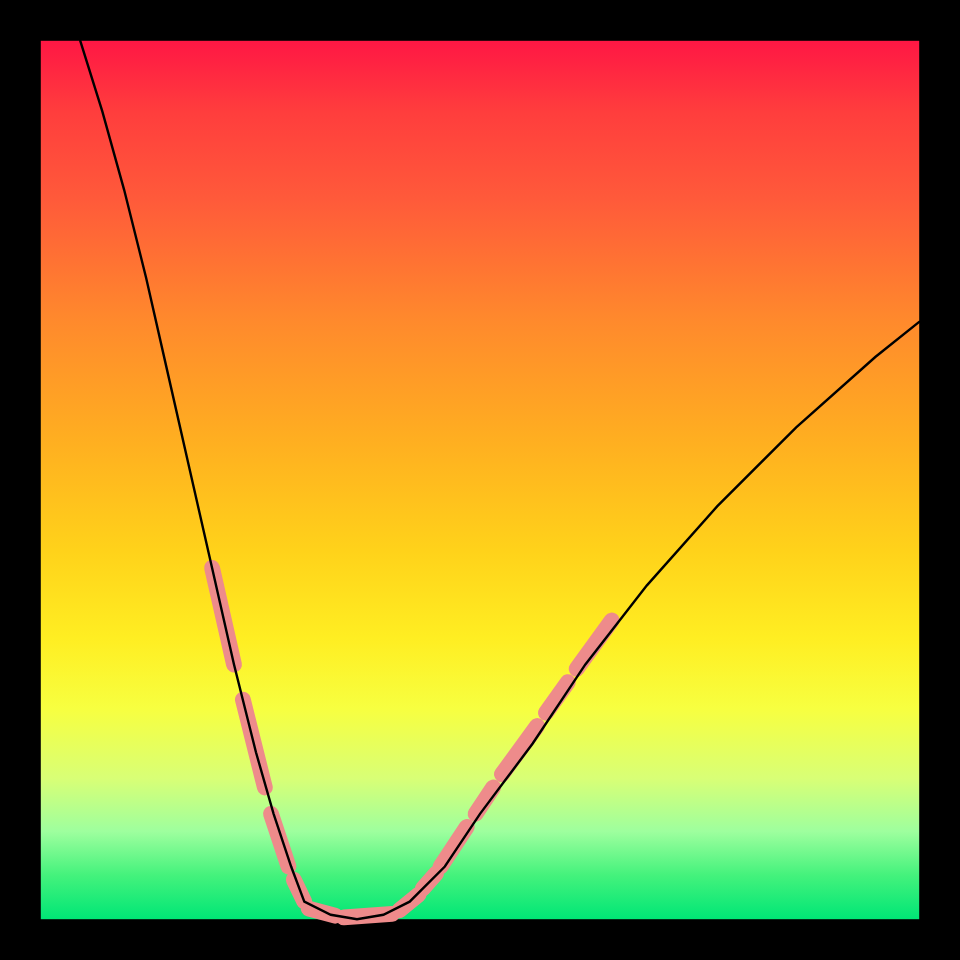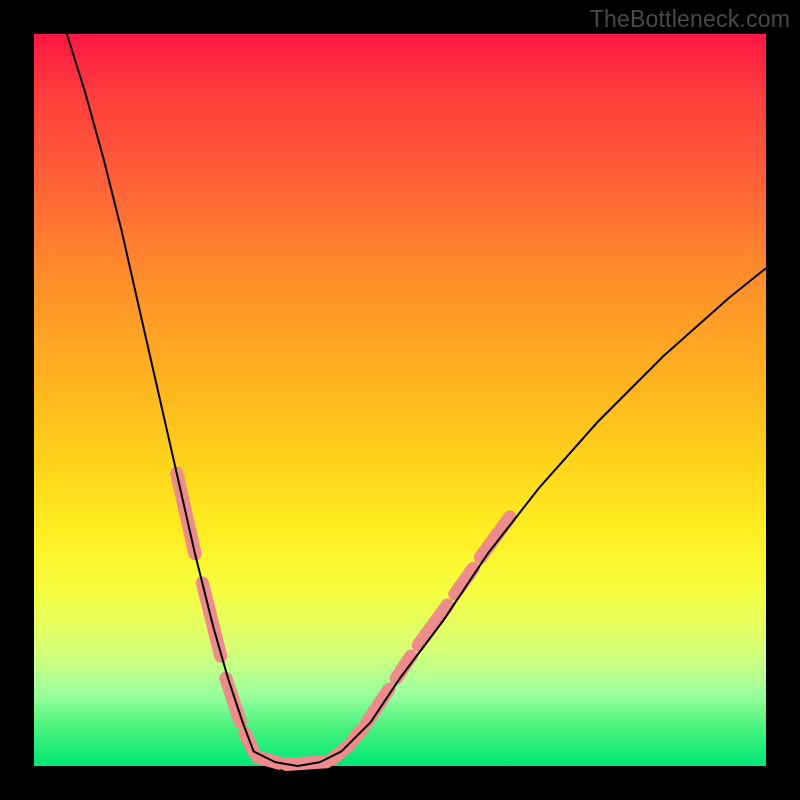--- a/index.html
+++ b/index.html
@@ -73,14 +73,13 @@
         <line x1="318.4" y1="706.4" x2="329.4" y2="693.9" stroke="#ee8b8b" stroke-width="13.2" stroke-linecap="round"></line>
         <line x1="333.1" y1="688.1" x2="355.0" y2="655.1" stroke="#ee8b8b" stroke-width="13.2" stroke-linecap="round"></line>
         <line x1="362.3" y1="644.2" x2="377.0" y2="622.2" stroke="#ee8b8b" stroke-width="13.2" stroke-linecap="round"></line>
         <line x1="384.3" y1="611.2" x2="413.6" y2="571.0" stroke="#ee8b8b" stroke-width="13.2" stroke-linecap="round"></line>
         <line x1="420.9" y1="560.0" x2="439.2" y2="534.4" stroke="#ee8b8b" stroke-width="13.2" stroke-linecap="round"></line>
         <line x1="446.5" y1="523.4" x2="475.8" y2="483.1" stroke="#ee8b8b" stroke-width="13.2" stroke-linecap="round"></line>
       </g>
     <path id="curve-path" fill="none" stroke="#000" stroke-width="2" stroke-linecap="round" d="M32.9 0.0 L51.2 58.6 L69.5 124.4 L87.8 197.6 L106.1 278.2 L124.4 358.7 L142.7 439.2 L161.0 519.7 L179.3 592.9 L194.0 644.2 L208.6 688.1 L219.6 717.4 L219.6 717.4 L241.6 728.3 L263.5 732.0 L285.5 728.3 L307.4 717.4 L307.4 717.4 L336.7 688.1 L366.0 644.2 L409.9 585.6 L453.8 519.7 L505.1 453.8 L563.6 388.0 L629.5 322.1 L695.4 263.5 L732.0 234.2 "></path>
   </svg>
 
-  <div class="watermark">TheBottleneck.com</div>
 </div>
 
 </body></html>

